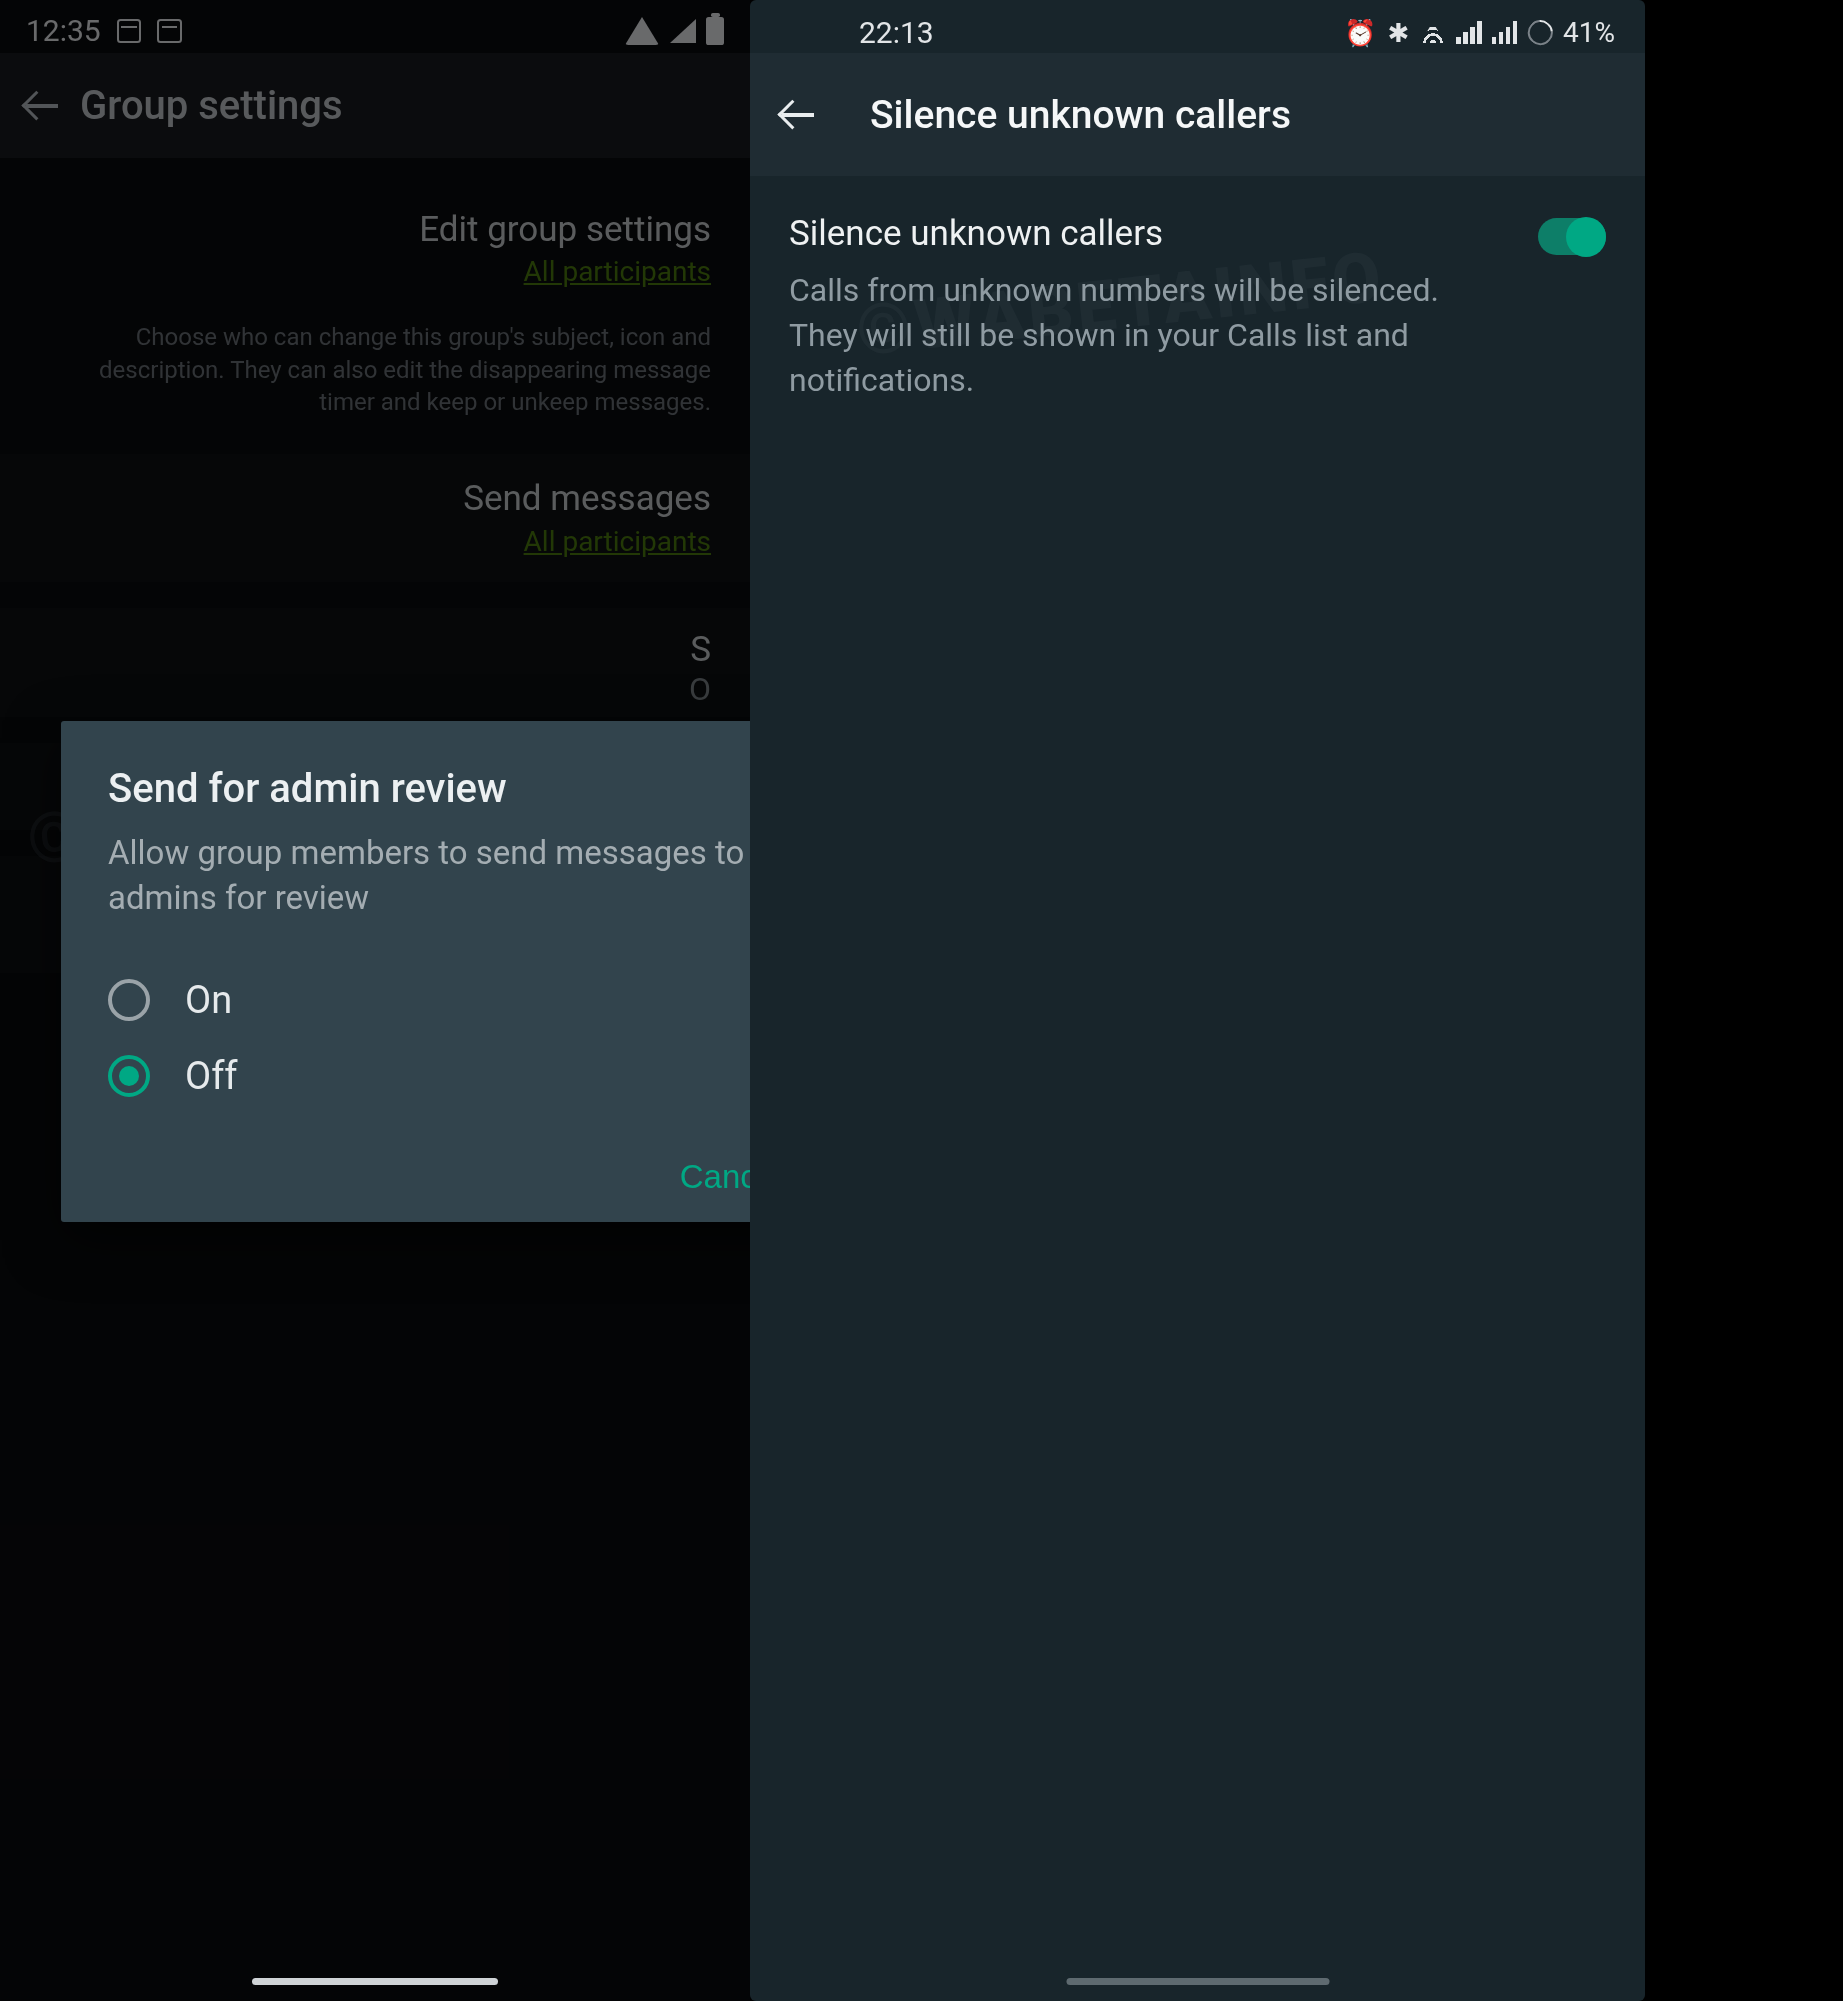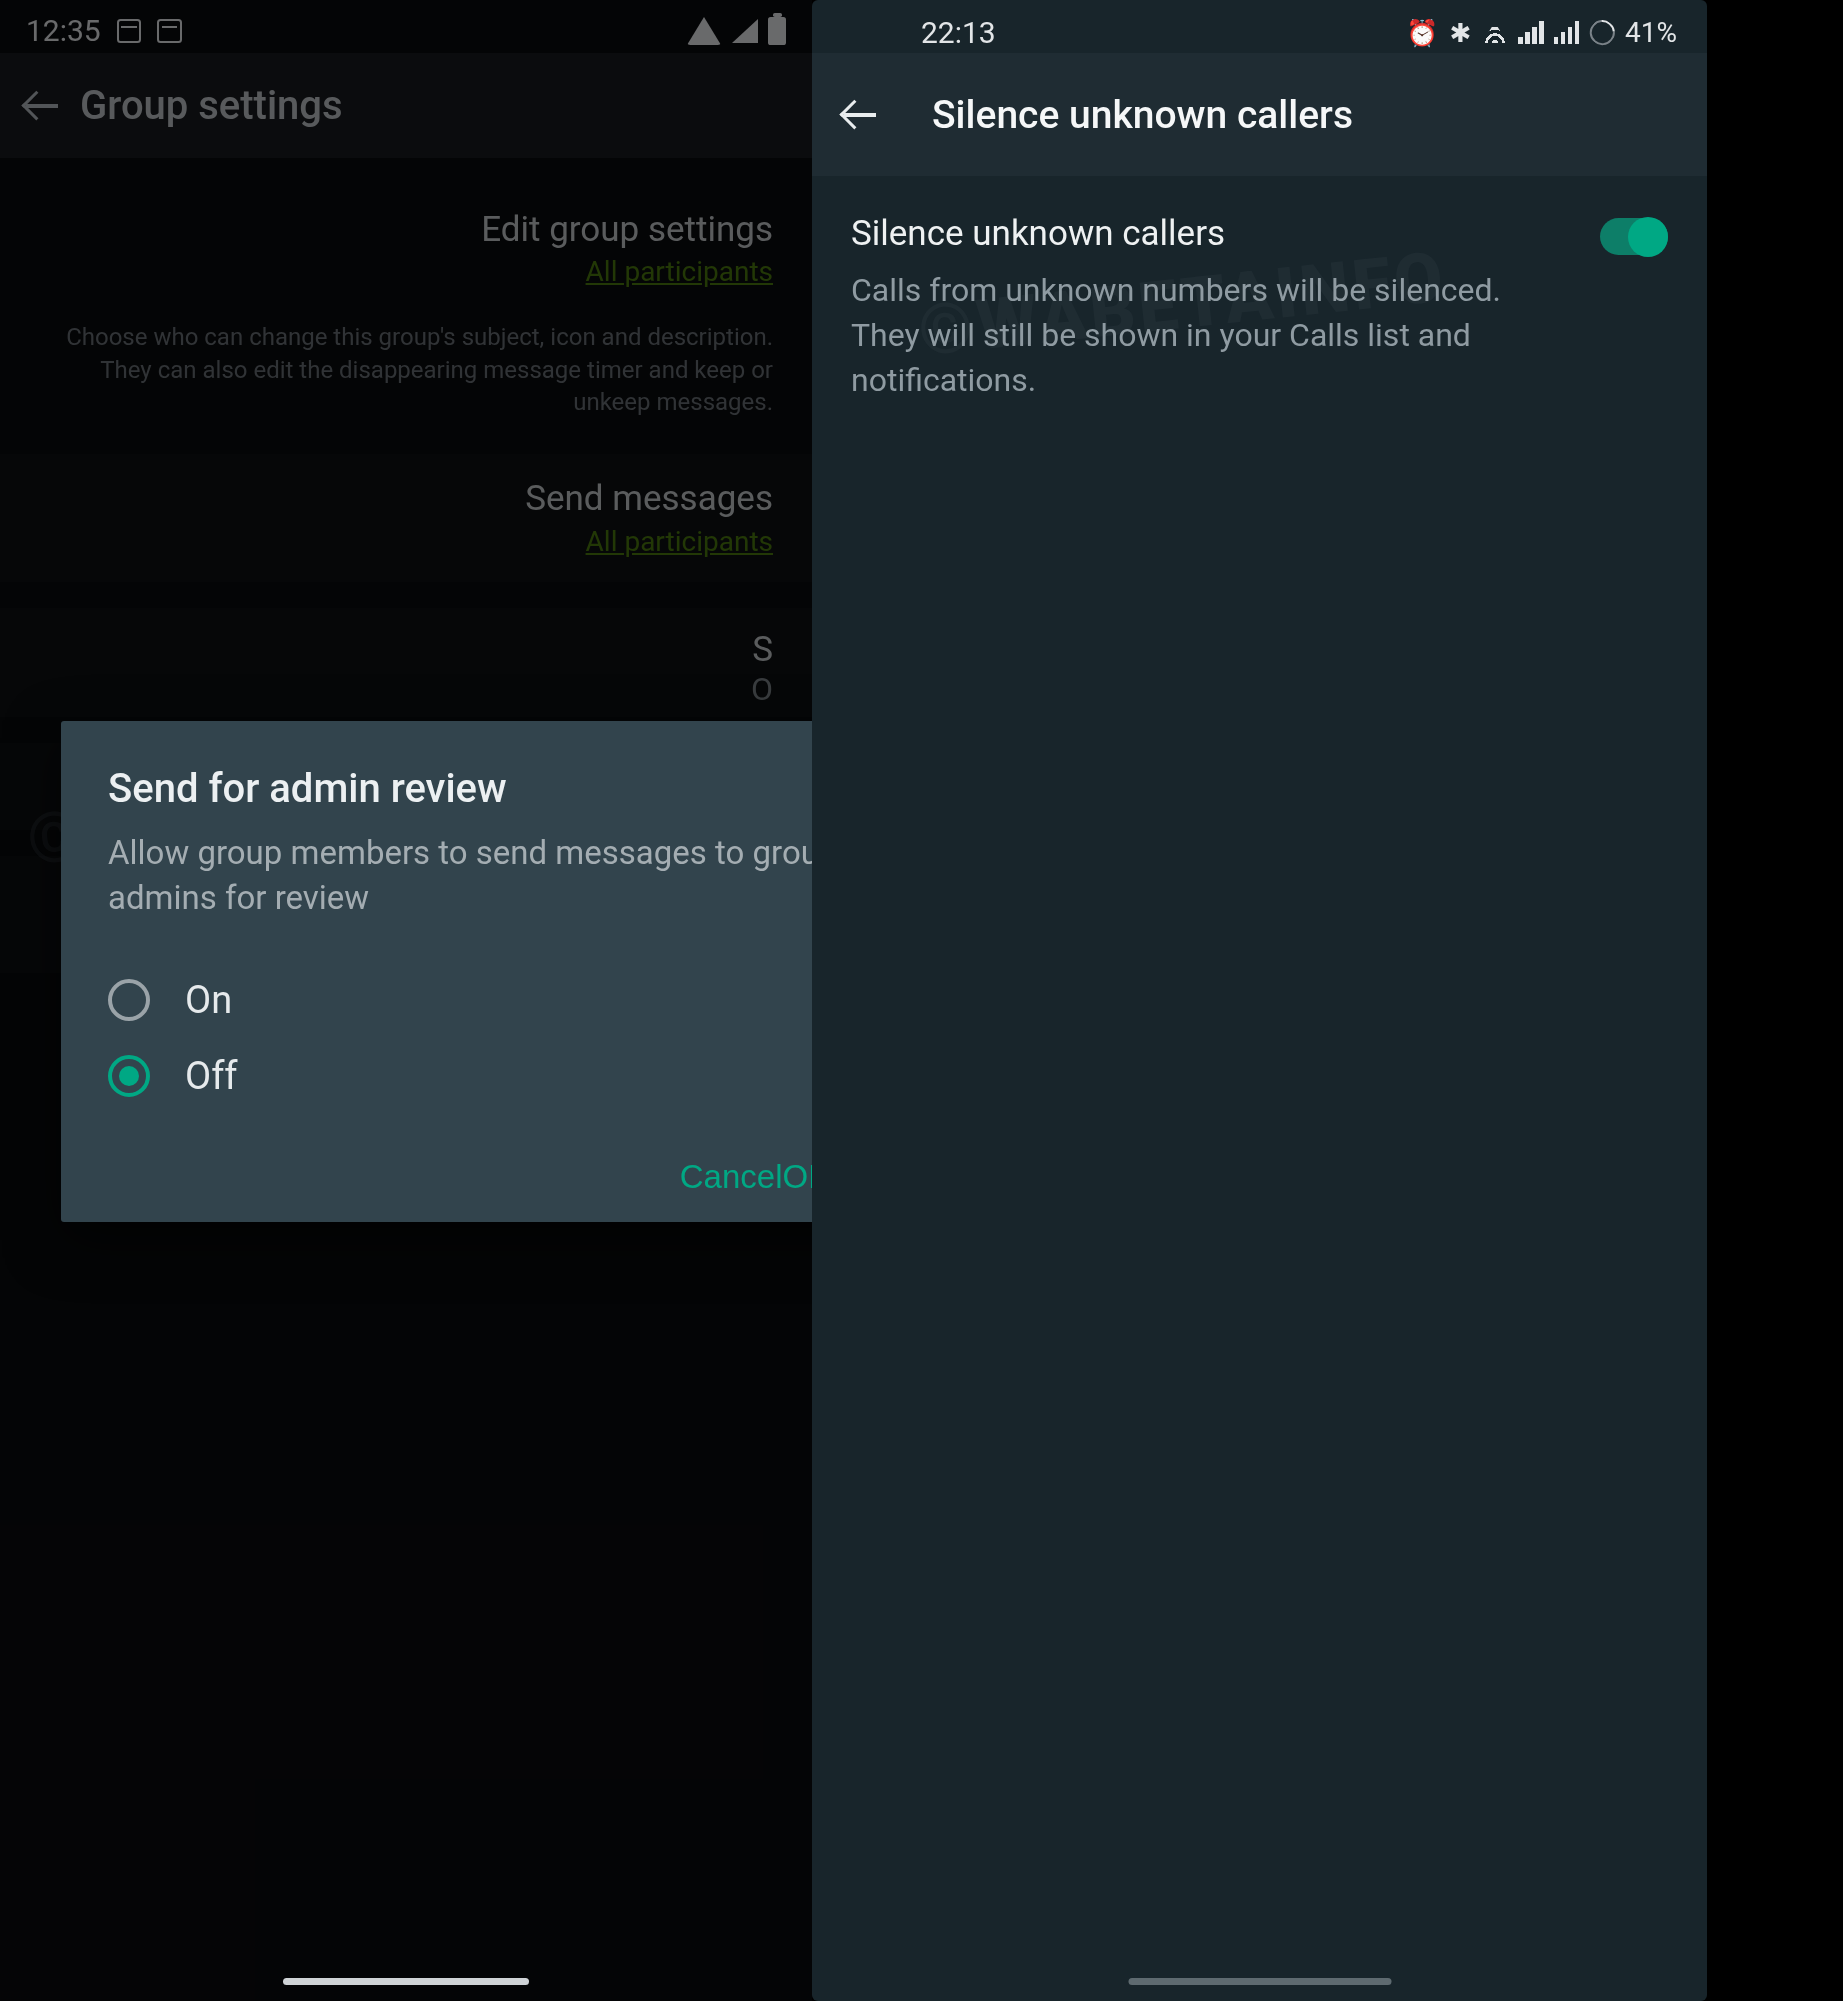--- a/index.html
+++ b/index.html
@@ -9,21 +9,21 @@
     display: flex;
     font-family: -apple-system, "Segoe UI", Roboto, sans-serif;
     background: #000;
   }
   .phone {
     height: 2001px;
     position: relative;
     overflow: hidden;
   }
   .phone-left {
-    width: 812px;
+    width: 750px;
     background: #0b0c0e;
   }
   .phone-right {
     width: 895px;
     background: #18252b;
     border-radius: 6px;
   }
   
   .status-bar {
     height: 53px;

